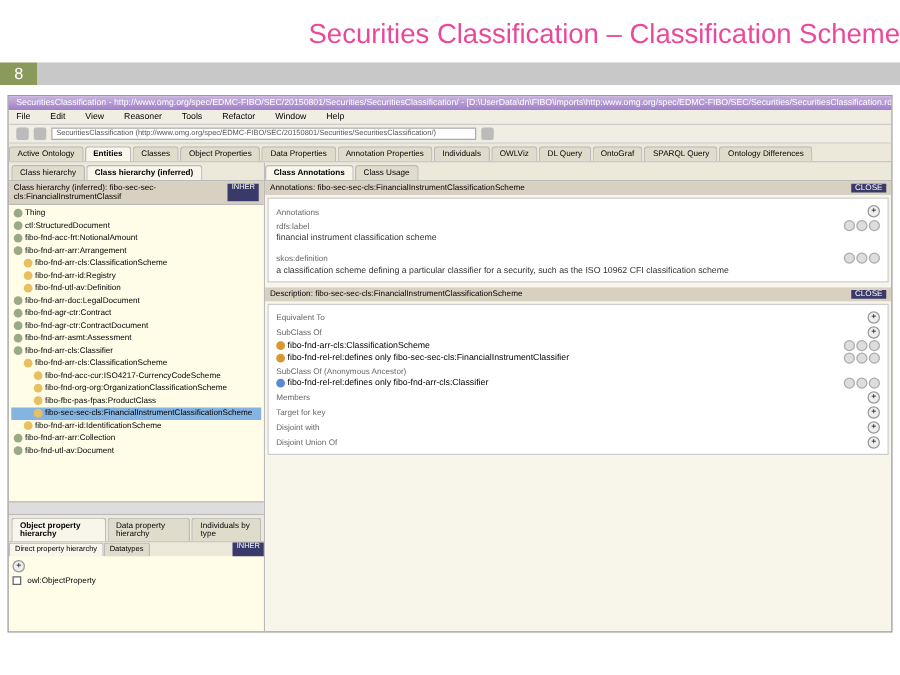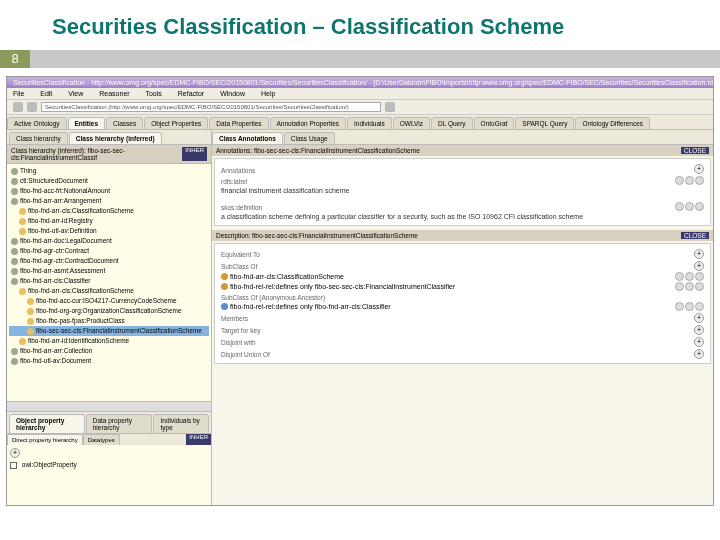--- a/index.html
+++ b/index.html
@@ -1,17 +1,17 @@
 <!DOCTYPE html>
 <html><head>
 <meta charset="utf-8">
 <style>
   * { box-sizing: border-box; margin: 0; padding: 0; }
   body { font-family: Arial, sans-serif; font-size: 8px; background: #fff; width: 720px; height: 540px; overflow: hidden; }
-  .slide-title { font-size: 22px; color: #0f766e; padding: 14px 0 10px 52px; font-weight: 700; }
+  .slide-title { font-size: 22px; color: #ec4899; padding: 14px 0 10px 52px; font-weight: 400; text-align: right; }
   .num-bar { display: flex; height: 18px; margin-bottom: 8px; }
   .num-box { width: 30px; background: #8a9a5a; color: #fff; text-align: center; line-height: 18px; font-size: 13px; }
   .num-rest { flex: 1; background: #c8c8c8; }
   .app { margin: 0 6px; border: 1px solid #999; background: #f4f2ea; height: 430px; display: flex; flex-direction: column; font-size: 7px; }
   .titlebar { background: linear-gradient(#c9b3e0, #a07fc8); color: #fff; padding: 2px 6px; font-size: 7px; white-space: nowrap; overflow: hidden; }
   .menubar { background: #f0ede2; padding: 2px 6px; border-bottom: 1px solid #ccc; font-size: 7px; }
   .menubar span { margin-right: 14px; cursor: pointer; }
   .toolbar { background: #f0ede2; padding: 2px 6px; border-bottom: 1px solid #ccc; display: flex; align-items: center; gap: 4px; font-size: 7px; }
   .tool-ico { width: 10px; height: 10px; background: #bbb; border-radius: 2px; display: inline-block; }
   .url-field { flex: 0 0 340px; border: 1px solid #aaa; background: #fff; padding: 1px 3px; font-size: 6px; color: #555; }

